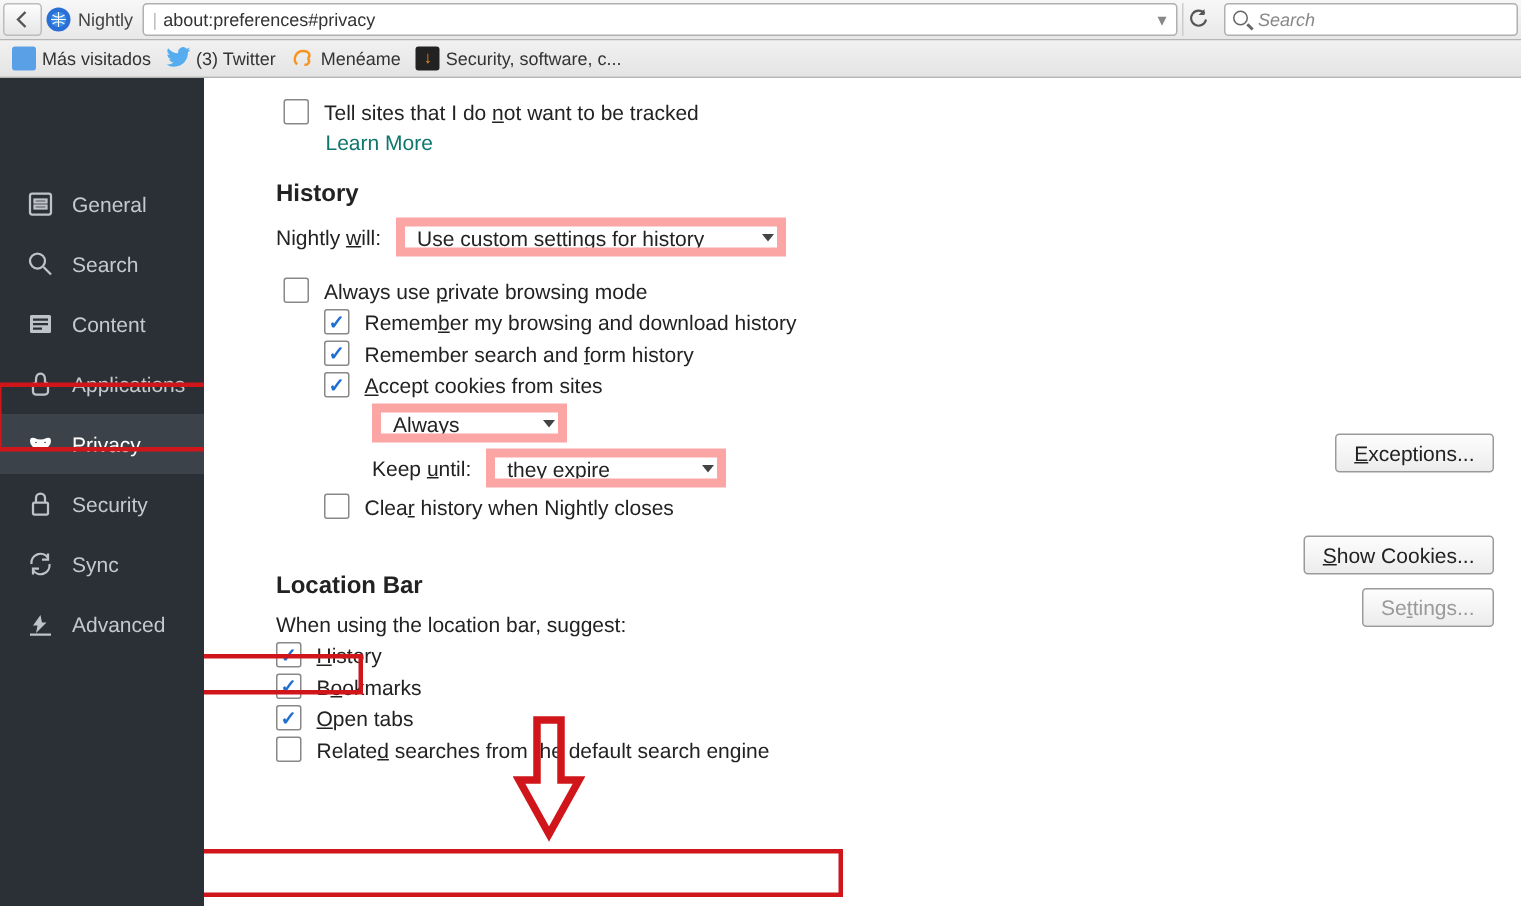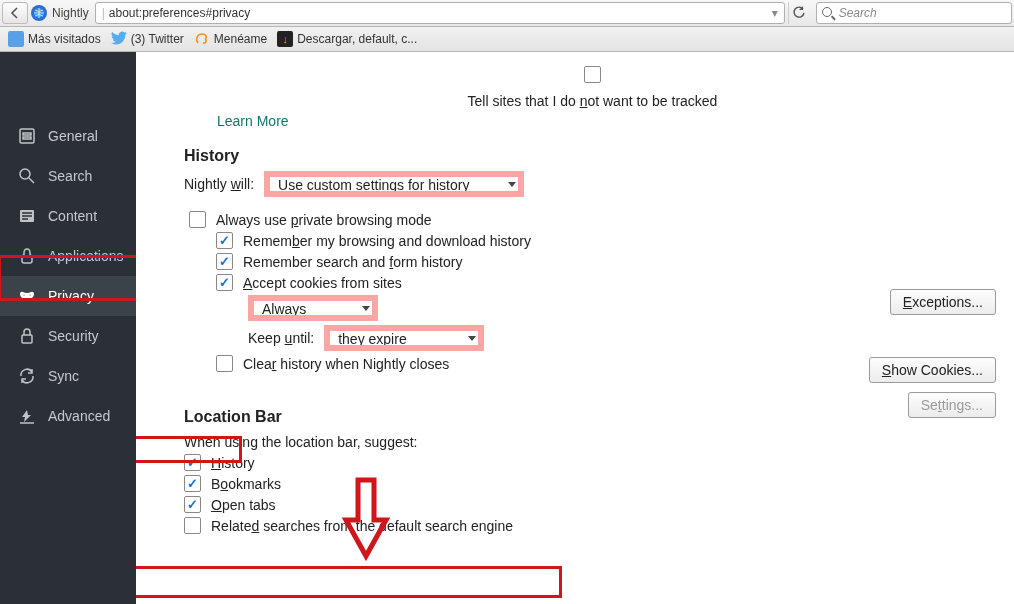--- a/index.html
+++ b/index.html
@@ -113,21 +113,21 @@
   <div class="bmitem">
     <span class="bm-me">
       <svg width="16" height="16" viewBox="0 0 16 16">
           <path fill="none" stroke="#f7931e" stroke-width="1.6" d="M4 13 C1 10 3 4 8 4 C13 4 13 8 11 9 M11 9 C13 10 12 14 9 13"></path>
         </svg>
     </span>
     <span>Menéame</span>
   </div>
   <div class="bmitem">
     <span class="bmicon bm-dark">↓</span>
-    <span>Descargar, default, c...</span>
+    <span>Security, software, c...</span>
   </div>
 </div>
 
 <div class="layout">
   <div class="sidebar" style="position:relative;">
     <div class="side-item">
       <span class="side-icon">
           <svg viewBox="0 0 18 18">
             <rect x="2" y="2" width="14" height="14" rx="1.5" fill="none"></rect>
             <rect x="5" y="6" width="8" height="2"></rect>
@@ -200,21 +200,21 @@
             <line x1="2" y1="16" x2="16" y2="16"></line>
           </svg>
         </span>
       <span>Advanced</span>
     </div>
     <div class="highlight-red" style="left:-2px; top:203px; width:150px; height:46px;"></div>
   </div>
 
   <div class="content">
 
-    <div class="row" style="margin-left:5px;flex-direction:column;">
+    <div class="row" style="margin-left:5px;">
       <span class="cbcheck"></span>
       <span class="normlabel">Tell sites that I do <u class="ak">n</u>ot want to be tracked</span>
     </div>
     <div class="row" style="margin-left:33px;">
       <span class="link">Learn More</span>
     </div>
 
     <div class="sect-title">History</div>
     <div class="row">
       <span class="normlabel">Nightly <u class="ak">w</u>ill:</span>

